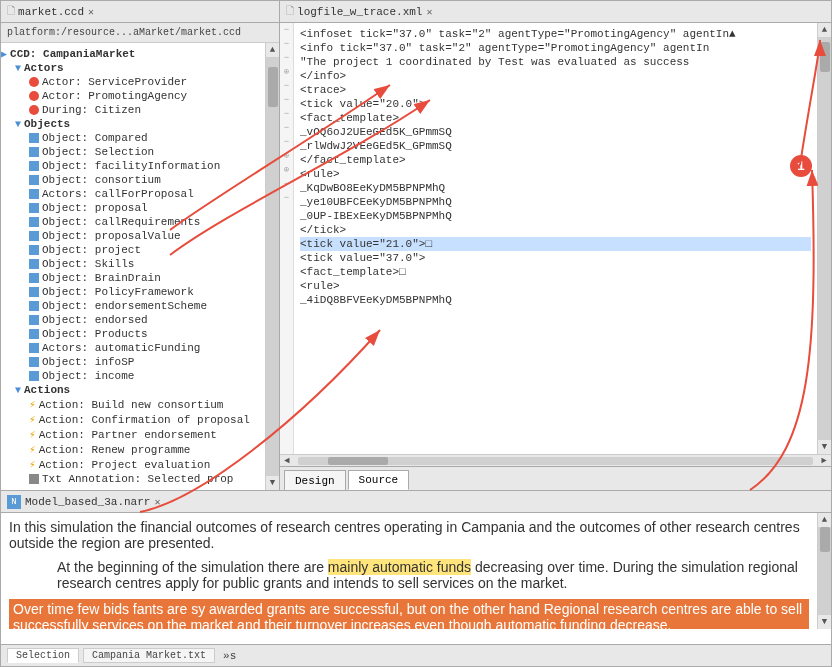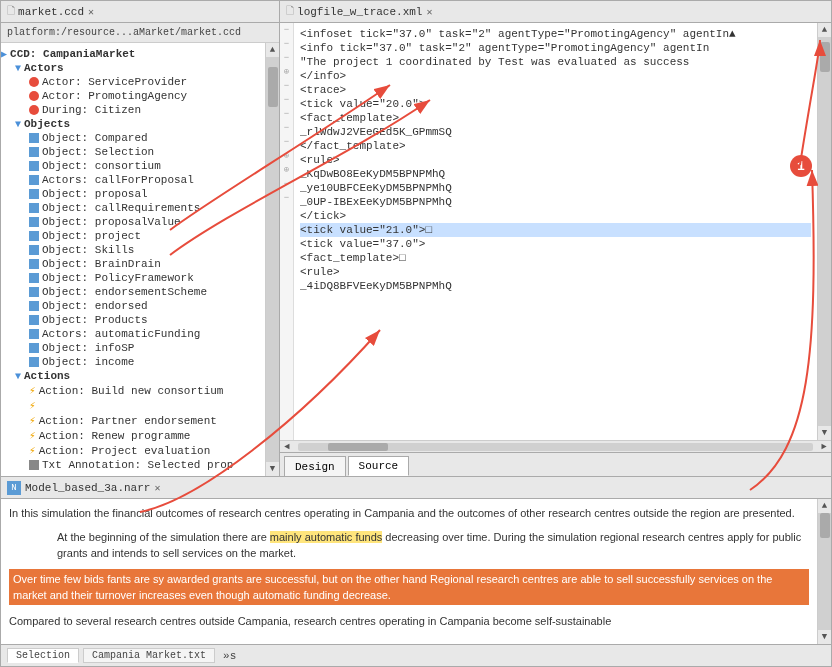--- a/index.html
+++ b/index.html
@@ -52,26 +52,26 @@
 
     
     .design-source-bar { height: 24px; background: #e8e8e8; border-top: 1px solid #aaa; display: flex; align-items: flex-end; padding-left: 4px; }
     .ds-tab { padding: 2px 10px; font-size: 11px; cursor: pointer; border: 1px solid #aaa; border-bottom: none; background: #f5f5f5; margin-right: 2px; height: 20px; display: flex; align-items: center; }
     .ds-tab.active { background: #fff; border-bottom: 1px solid #fff; }
 
     
     .bottom-panel { flex: 1; border: 1px solid #aaa; border-top: none; background: #fff; display: flex; flex-direction: column; overflow: hidden; }
     .bottom-panel-tab { display: flex; align-items: center; background: #e8e8e8; border-bottom: 1px solid #aaa; padding: 2px 6px; height: 22px; }
     .narr-icon { width: 14px; height: 14px; background: #5b9bd5; display: inline-block; margin-right: 4px; font-size: 9px; color: white; text-align: center; line-height: 14px; }
-    .narrative-content { flex: 1; overflow-y: auto; padding: 6px 8px; font-size: 11px; line-height: 16px; color: #333; font-family: Arial, sans-serif; position: relative; }
+    .narrative-content { flex: 1; overflow-y: auto; padding: 6px 8px; font-size: 14px; line-height: 16px; color: #333; font-family: Arial, sans-serif; position: relative; }
     .narrative-content::-webkit-scrollbar { width: 8px; }
     .narrative-content::-webkit-scrollbar-thumb { background: #bbb; }
 
     
-    .status-bar { height: 22px; background: #e8e8e8; border-top: 1px solid #aaa; display: flex; align-items: center; padding: 0 6px; font-size: 10px; color: #444; }
+    .status-bar { height: 22px; background: #e8e8e8; border-top: 1px solid #aaa; display: flex; align-items: center; padding: 0 6px; font-size: 10px; color: #444; margin-top: 15px; }
     .status-tab { padding: 1px 8px; border: 1px solid #ccc; background: #f5f5f5; cursor: pointer; font-size: 10px; margin-right: 4px; }
     .status-tab.active { background: #fff; border-bottom-color: #fff; }
 
     .top-section { display: flex; flex: 1; position: relative; }
   </style>
 </head>
 <body>
 
 <div class="main-container">
   <div class="top-section">
@@ -123,20 +123,25 @@
               <span class="tree-text">Object: Compared</span>
             </div>
             <div class="tree-item">
               <span style="display: inline-block; width: 28px;"></span>
               <span class="square-blue"></span>
               <span class="tree-text">Object: Selection</span>
             </div>
             <div class="tree-item">
               <span style="display: inline-block; width: 28px;"></span>
               <span class="square-blue"></span>
+              <span class="tree-text">Object: facilityInformation</span>
+            </div>
+            <div class="tree-item">
+              <span style="display: inline-block; width: 28px;"></span>
+              <span class="square-blue"></span>
               <span class="tree-text">Object: consortium</span>
             </div>
             <div class="tree-item">
               <span style="display: inline-block; width: 28px;"></span>
               <span class="square-blue"></span>
               <span class="tree-text">Actors: callForProposal</span>
             </div>
             <div class="tree-item">
               <span style="display: inline-block; width: 28px;"></span>
               <span class="square-blue"></span>
@@ -208,20 +213,21 @@
               <span class="tree-text section-header">Actions</span>
             </div>
             <div class="tree-item">
               <span style="display: inline-block; width: 28px;"></span>
               <span class="lightning">⚡</span>
               <span class="tree-text">Action: Build new consortium</span>
             </div>
             <div class="tree-item">
               <span style="display: inline-block; width: 28px;"></span>
               <span class="lightning">⚡</span>
+              <span class="tree-text">Action: Confirmation of proposal</span>
             </div>
             <div class="tree-item">
               <span style="display: inline-block; width: 28px;"></span>
               <span class="lightning">⚡</span>
               <span class="tree-text">Action: Partner endorsement</span>
             </div>
             <div class="tree-item">
               <span style="display: inline-block; width: 28px;"></span>
               <span class="lightning">⚡</span>
               <span class="tree-text">Action: Renew programme</span>
@@ -278,20 +284,21 @@
             <div style="font-size: 9px; color: rgb(170, 170, 170); line-height: 14px; text-align: center; cursor: pointer;"></div>
           </div>
         <div class="xml-text" id="xml-text">
             <div class="xml-line">  &lt;infoset tick="37.0" task="2" agentType="PromotingAgency" agentIn▲</div>
             <div class="xml-line">        &lt;info tick="37.0" task="2" agentType="PromotingAgency" agentIn</div>
             <div class="xml-line">          "The project 1 coordinated by Test was evaluated as success</div>
             <div class="xml-line">        &lt;/info&gt;</div>
             <div class="xml-line">  &lt;trace&gt;</div>
             <div class="xml-line">    &lt;tick value="20.0"&gt;</div>
             <div class="xml-line">      &lt;fact_template&gt;</div>
+            <div class="xml-line">        _vOQ6oJ2UEeGEd5K_GPmmSQ</div>
             <div class="xml-line">        _rlWdwJ2VEeGEd5K_GPmmSQ</div>
             <div class="xml-line">      &lt;/fact_template&gt;</div>
             <div class="xml-line">      &lt;rule&gt;</div>
             <div class="xml-line">        _KqDwBO8EeKyDM5BPNPMhQ</div>
             <div class="xml-line">        _ye10UBFCEeKyDM5BPNPMhQ</div>
             <div class="xml-line">        _0UP-IBExEeKyDM5BPNPMhQ</div>
             <div class="xml-line">    &lt;/tick&gt;</div>
             <div class="xml-line" style="background: rgb(200, 224, 255);">    &lt;tick value="21.0"&gt;□</div>
             <div class="xml-line">    &lt;tick value="37.0"&gt;</div>
             <div class="xml-line">      &lt;fact_template&gt;□</div>

